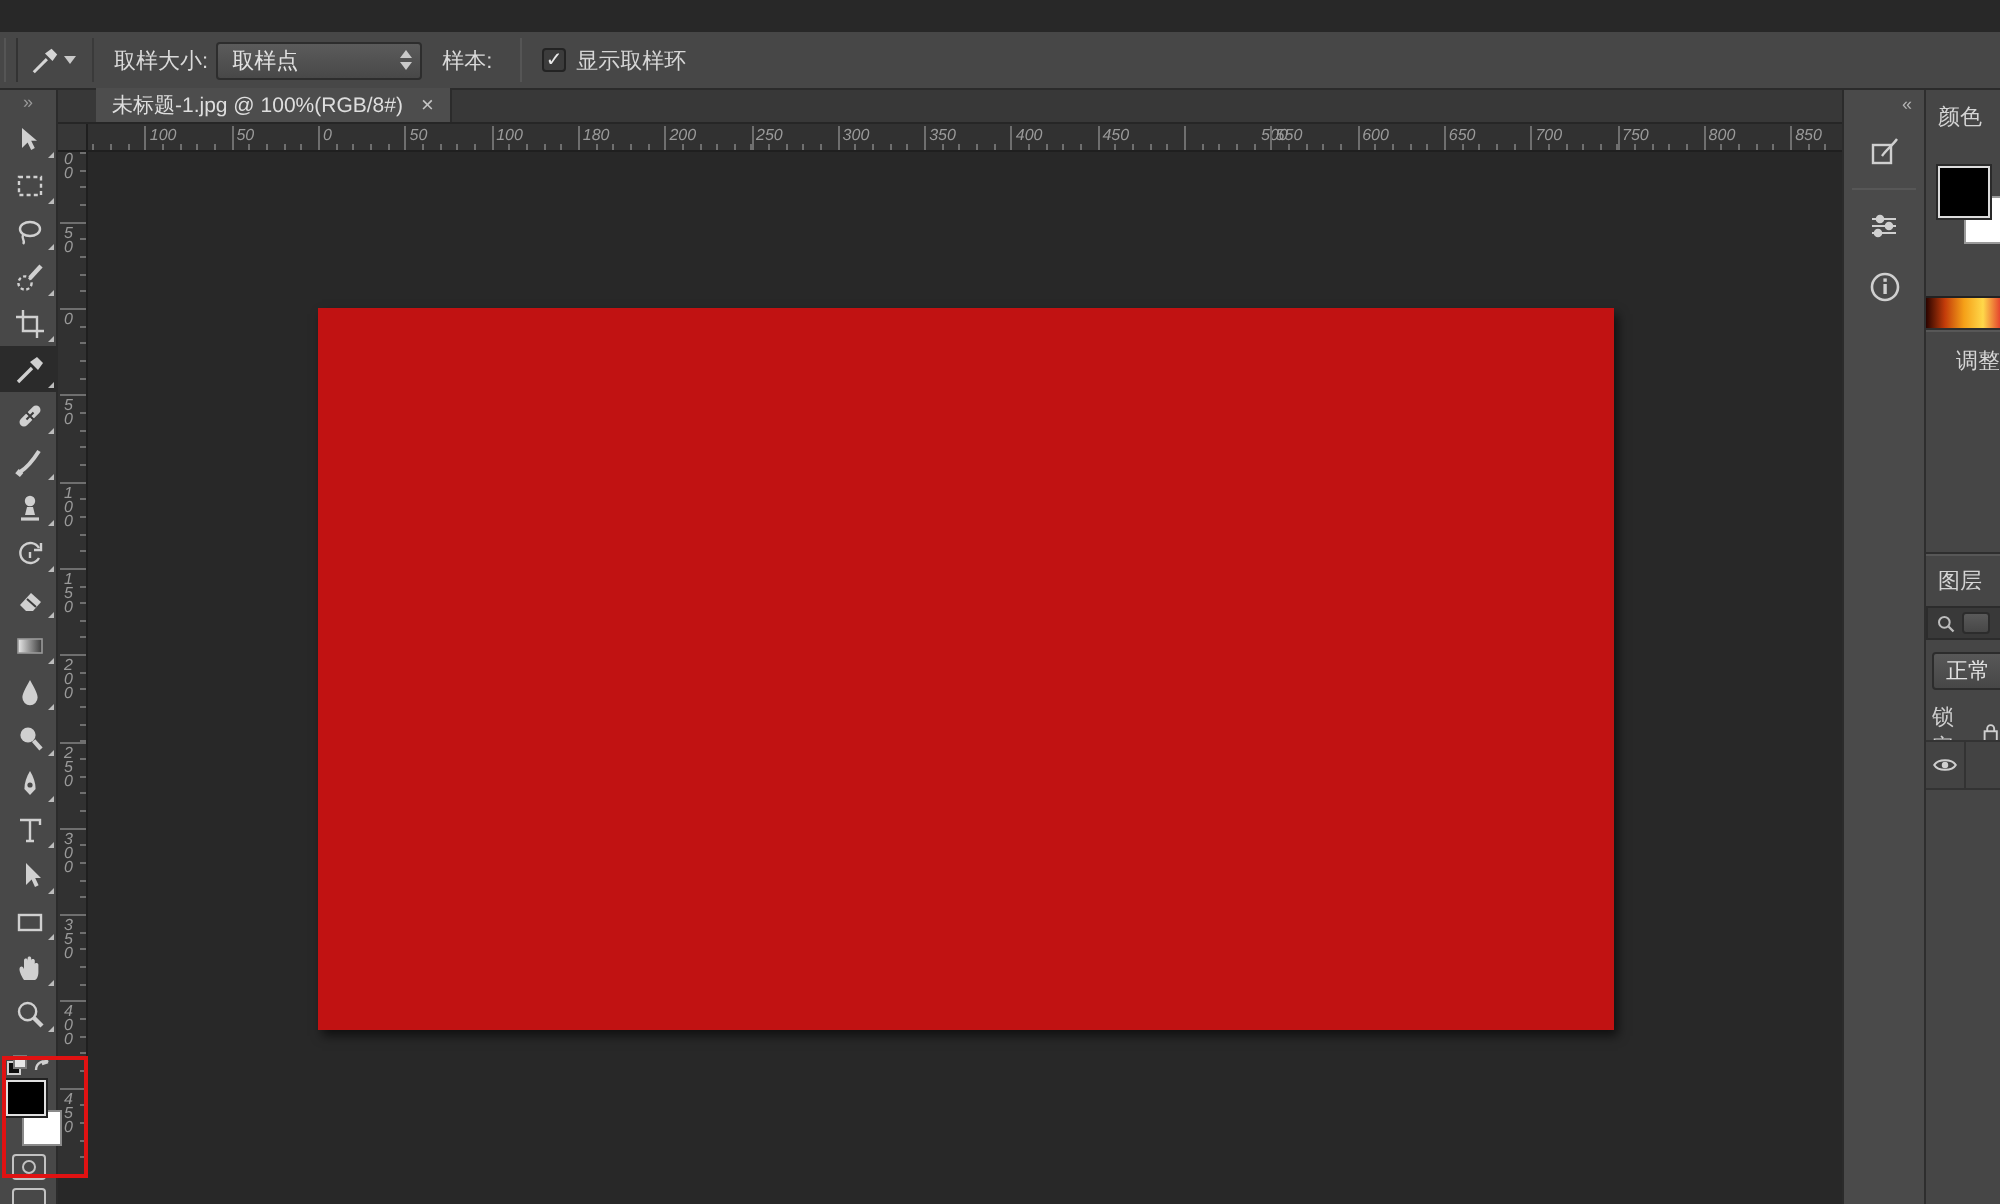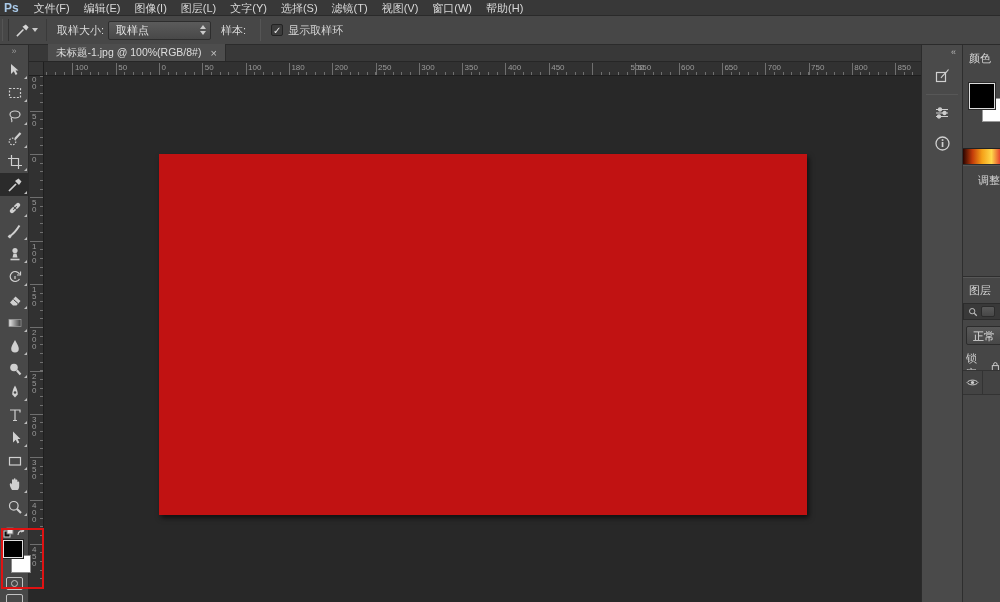--- a/index.html
+++ b/index.html
@@ -56,21 +56,21 @@
              display:flex; align-items:center; gap:9px; padding:0 8px; border-right:1px solid #2b2b2b; }
   .tab-close { color:#c4c4c4; font-size:11px; }
 
   .ruler-corner { position:absolute; left:29px; top:62px; width:15px; height:14px; background:#373737;
                   border-right:1px solid #1f1f1f; border-bottom:1px solid #1f1f1f; }
   .ruler-h { position:absolute; left:44px; top:62px; width:877px; height:14px; background:#313131;
              border-bottom:1px solid #1f1f1f; overflow:hidden; }
   .ruler-v { position:absolute; left:29px; top:76px; width:15px; height:512px; background:#313131;
              border-right:1px solid #1f1f1f; overflow:hidden; }
   .tick { position:absolute; background:#6f6f6f; }
-  .rlabel { position:absolute; color:#9a9a9a; font-size:8px; line-height:8px; }
+  .rlabel { position:absolute; color:#9a9a9a; font-size:8px; line-height:8px;font-style:italic; }
   .rlabel.v { width:8px; word-break:break-all; line-height:7px; }
 
   .canvas-area { position:absolute; left:44px; top:76px; width:877px; height:512px; background:#282828; }
   .doc-canvas { position:absolute; left:115px; top:78px; width:648px; height:361px;
                 box-shadow:2px 3px 5px rgba(0,0,0,0.6); }
 
   .statusbar { position:absolute; left:29px; top:588px; width:892px; height:14px; background:#3f3f3f;
                border-top:1px solid #2b2b2b; display:flex; align-items:center; color:#c6c6c6; font-size:10px; }
   .status-zoom { padding:0 14px 0 10px; }
   .status-circle { width:9px; height:9px; border-radius:50%; border:1px solid #8a8a8a; margin-right:28px; opacity:.8; }
@@ -111,35 +111,20 @@
 
   
   .annotation-box { position:absolute; left:1px; top:528px; width:43px; height:61px;
                     border:2px solid #e01212; z-index:50; pointer-events:none; }
 </style>
 </head>
 <body>
 
 <div class="app">
 
-  <div class="menubar">
-    <span class="ps-logo">Ps</span>
-    <div id="menu-items" style="display:flex;">
-        <div class="menu-item">文件(F)</div>
-        <div class="menu-item">编辑(E)</div>
-        <div class="menu-item">图像(I)</div>
-        <div class="menu-item">图层(L)</div>
-        <div class="menu-item">文字(Y)</div>
-        <div class="menu-item">选择(S)</div>
-        <div class="menu-item">滤镜(T)</div>
-        <div class="menu-item">视图(V)</div>
-        <div class="menu-item">窗口(W)</div>
-        <div class="menu-item">帮助(H)</div>
-      </div>
-  </div>
 
   <div class="optionsbar">
     <div class="grip"></div>
     <div class="tool-preset">
       <svg width="15" height="15" viewBox="0 0 16 16">
         <path d="M2 14 L9 7" stroke="#d5d5d5" stroke-width="1.6" fill="none"></path>
         <path d="M8 4 L12 8 L14.5 4.5 L11.5 1.5 Z" fill="#d5d5d5"></path>
       </svg>
       <span style="width:0;height:0;border-left:3px solid transparent;border-right:3px solid transparent;border-top:4px solid #c9c9c9;"></span>
     </div>

